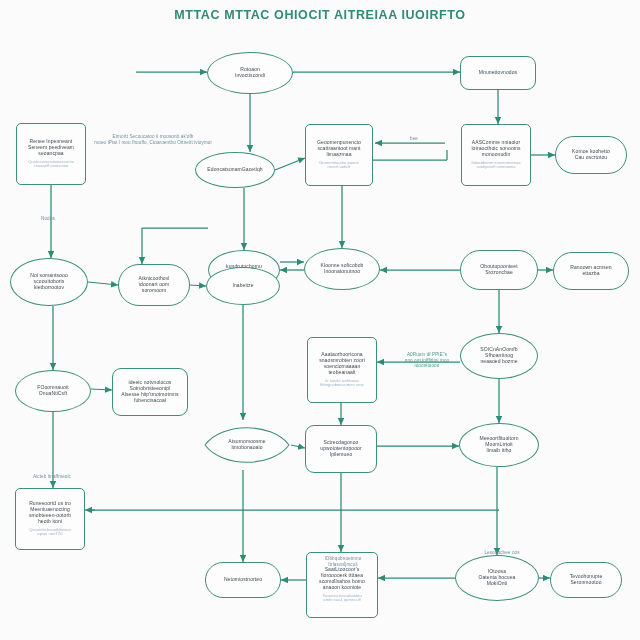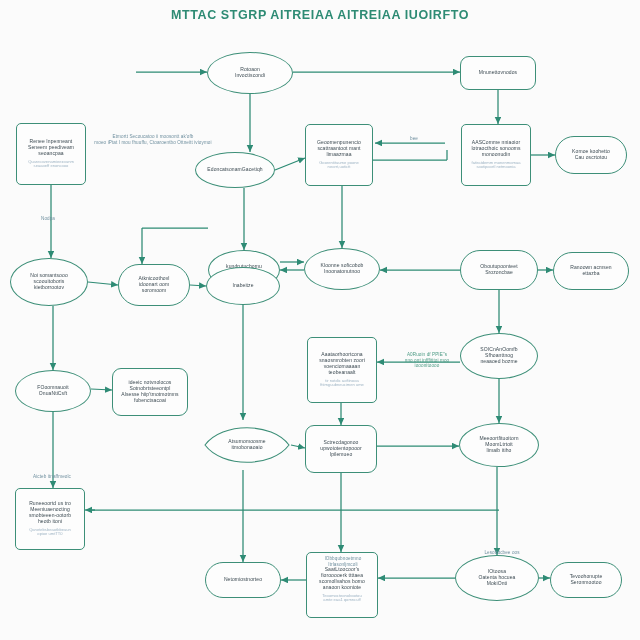--- a/index.html
+++ b/index.html
@@ -156,21 +156,21 @@
     <path d="M497,467 L497,555"></path>
 
     <path d="M306,580 L281,580"></path>
 
     <path d="M455,578 L378,578"></path>
 
     <path d="M539,578 L550,578"></path>
   </g>
 </svg>
 
-<div class="title">MTTAC STGRP AITREIAA AITREIAA IUOIRFTO</div>
+<div class="title">MTTAC MTTAC OHIOCIT AITREIAA IUOIRFTO</div>
 
 <div id="nodes">
     <div class="node ellipse" style="left: 207px; top: 52px; width: 86px; height: 42px; font-size: 5px;">
       <span class="t" style="position: relative;">Rotoaon<br>Invoctiscondi</span>
     </div>
     <div class="node round" style="left: 460px; top: 56px; width: 76px; height: 34px; font-size: 5px;">
       <span class="t" style="position: relative;">Mnunettovnodos</span>
     </div>
     <div class="node rect" style="left: 16px; top: 123px; width: 70px; height: 62px; font-size: 5px;">
       <span class="t" style="position: relative;">Renee Inpenneant<br>Seneem peediveam<br>seoancpaa</span>

